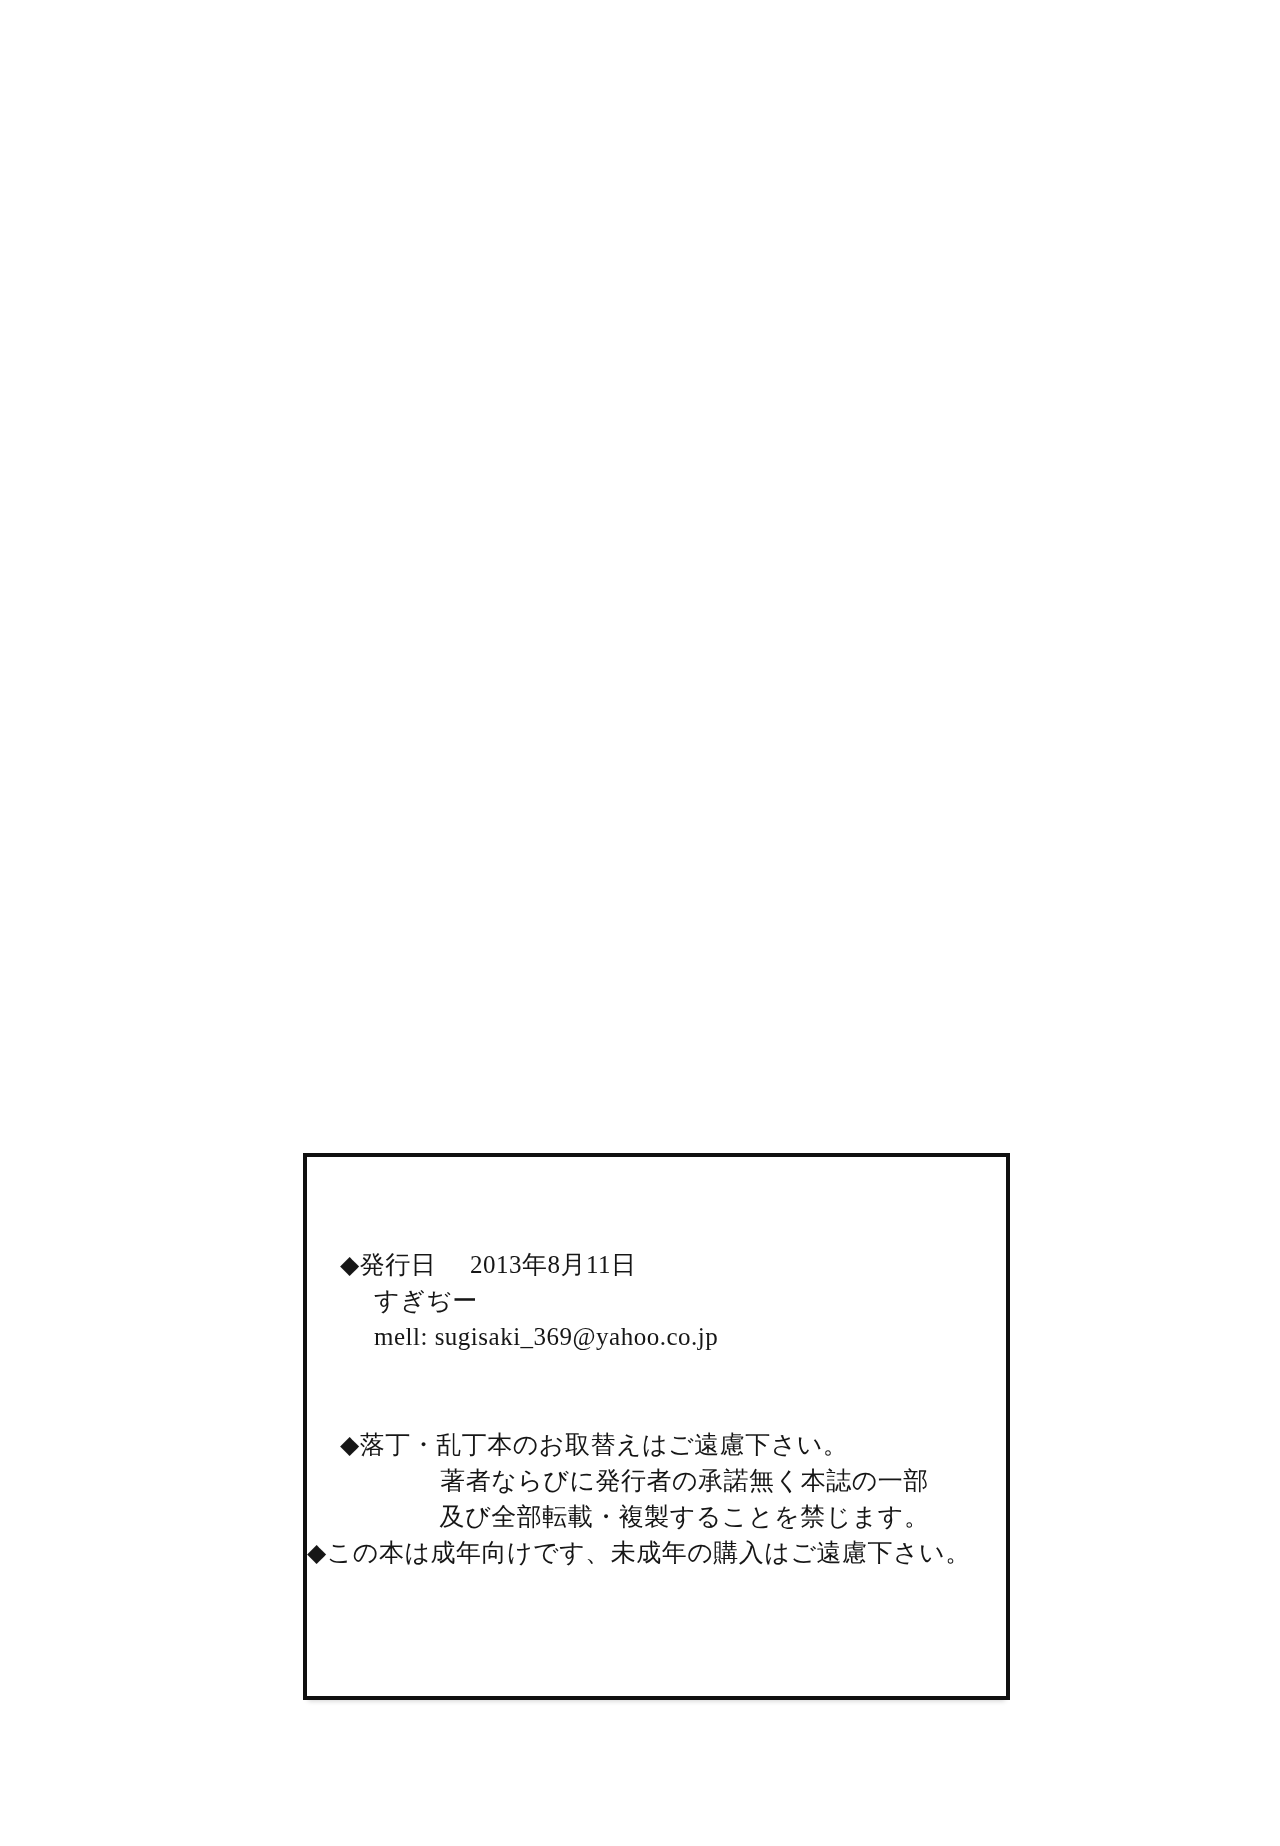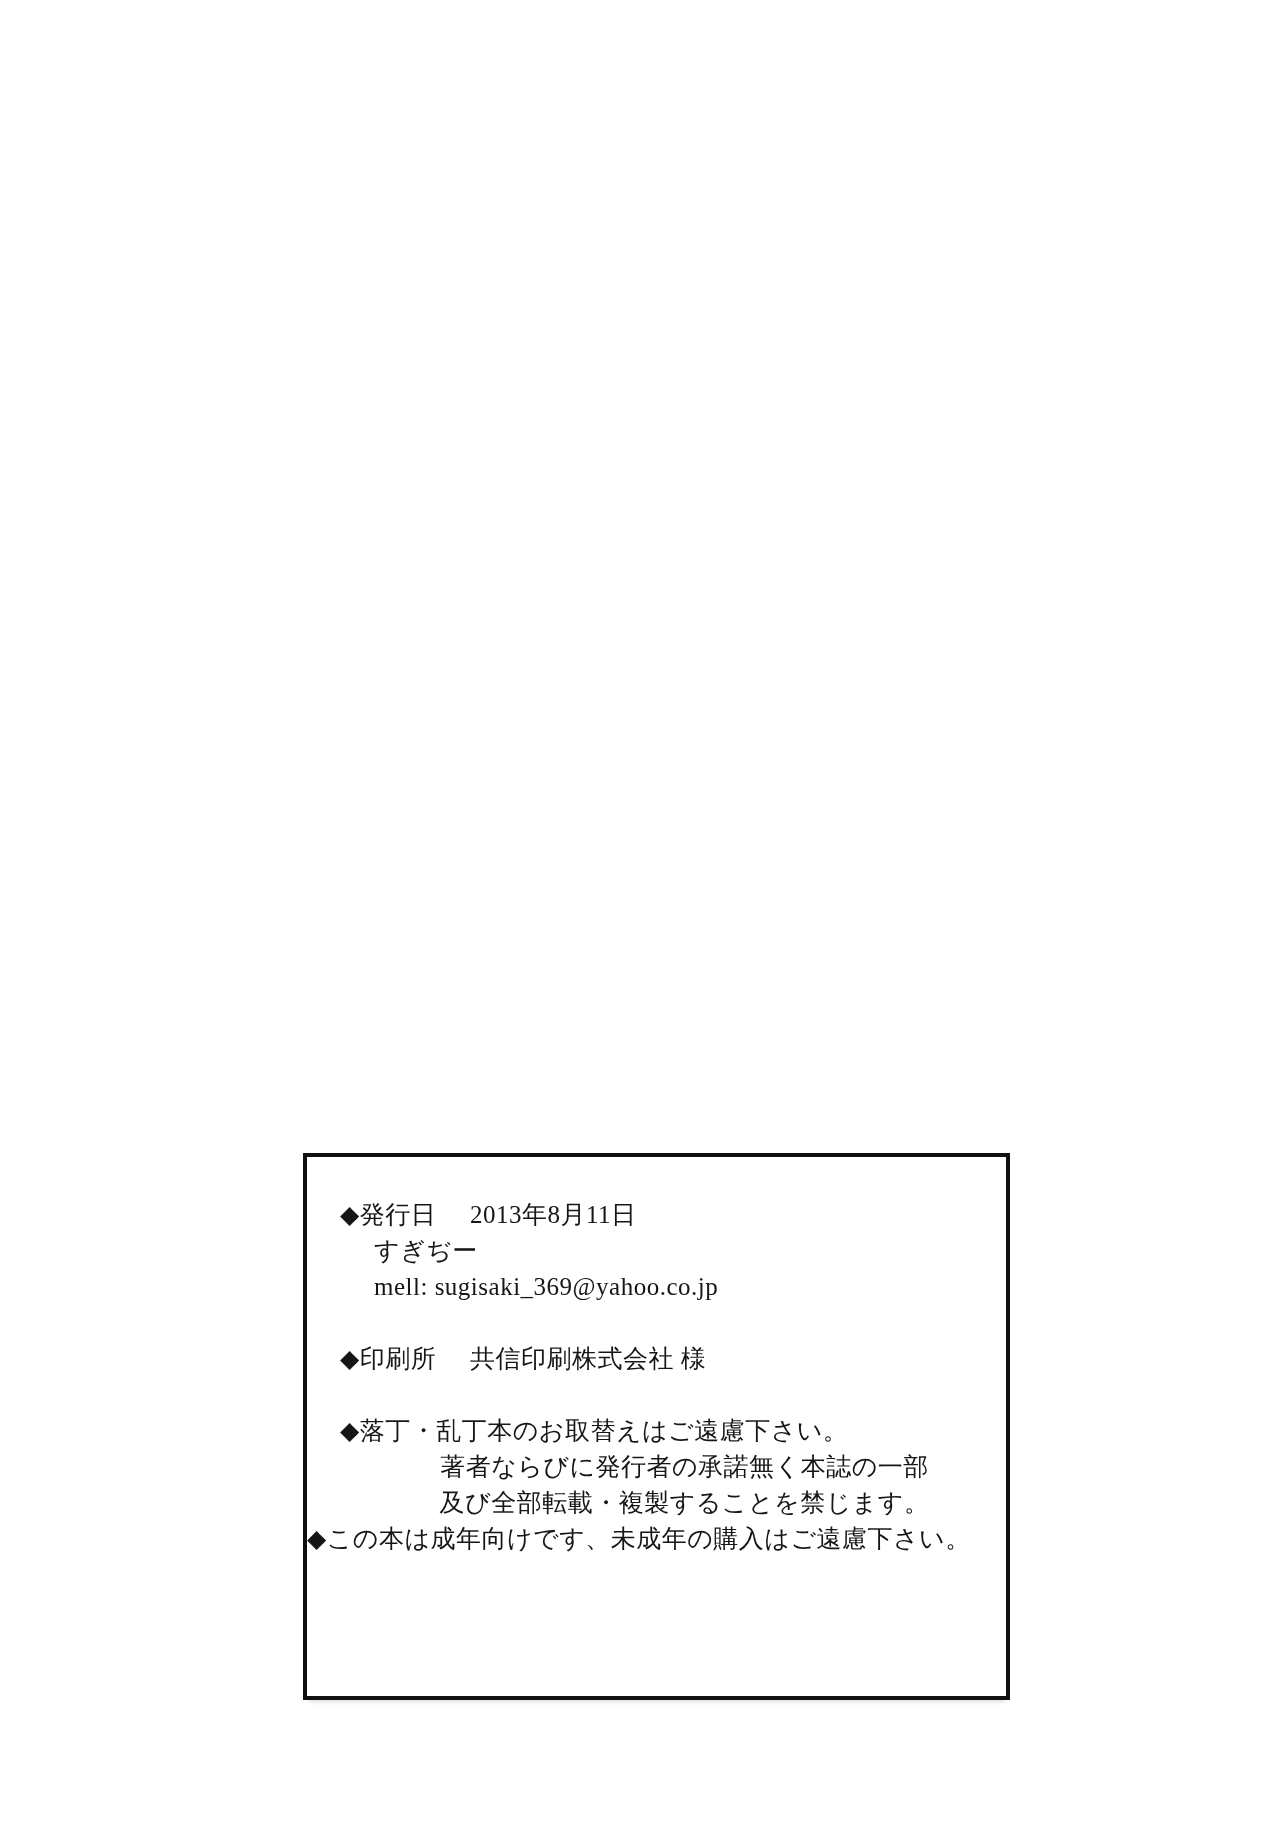--- a/index.html
+++ b/index.html
@@ -18,21 +18,21 @@
   }
   .colophon-box {
     position: absolute;
     left: 303px;
     top: 1153px;
     width: 707px;
     height: 547px;
     box-sizing: border-box;
     border: 4px solid #101010;
     background: #ffffff;
-    padding-top: 40px;
+    padding-top: 90px;
     box-shadow: 0 6px 5px -5px rgba(0,0,0,0.18);
   }
   .row {
     height: 36px;
     line-height: 36px;
     font-size: 25px;
     white-space: pre;
     letter-spacing: 0.5px;
   }
   .row.bullet { margin-left: 33px; }
@@ -54,21 +54,20 @@
 
     <div class="row bullet"><span class="lbl">◆発行日</span><span>2013年8月11日</span></div>
 
 
     <div class="row value-only"><span>すぎぢー</span></div>
 
     <div class="row value-only"><span>mell: sugisaki_369@yahoo.co.jp</span></div>
 
     <div class="spacer"></div>
 
-    <div class="row bullet"><span class="lbl">◆印刷所</span><span>共信印刷株式会社 様</span></div>
 
     <div class="spacer"></div>
 
     <div class="row bullet"><span>◆落丁・乱丁本のお取替えはご遠慮下さい。</span></div>
 
     <div class="row continuation"><span>著者ならびに発行者の承諾無く本誌の一部</span></div>
 
     <div class="row continuation"><span>及び全部転載・複製することを禁じます。</span></div>
 
     <div class="row bullet-tight"><span>◆この本は成年向けです、未成年の購入はご遠慮下さい。</span></div>

